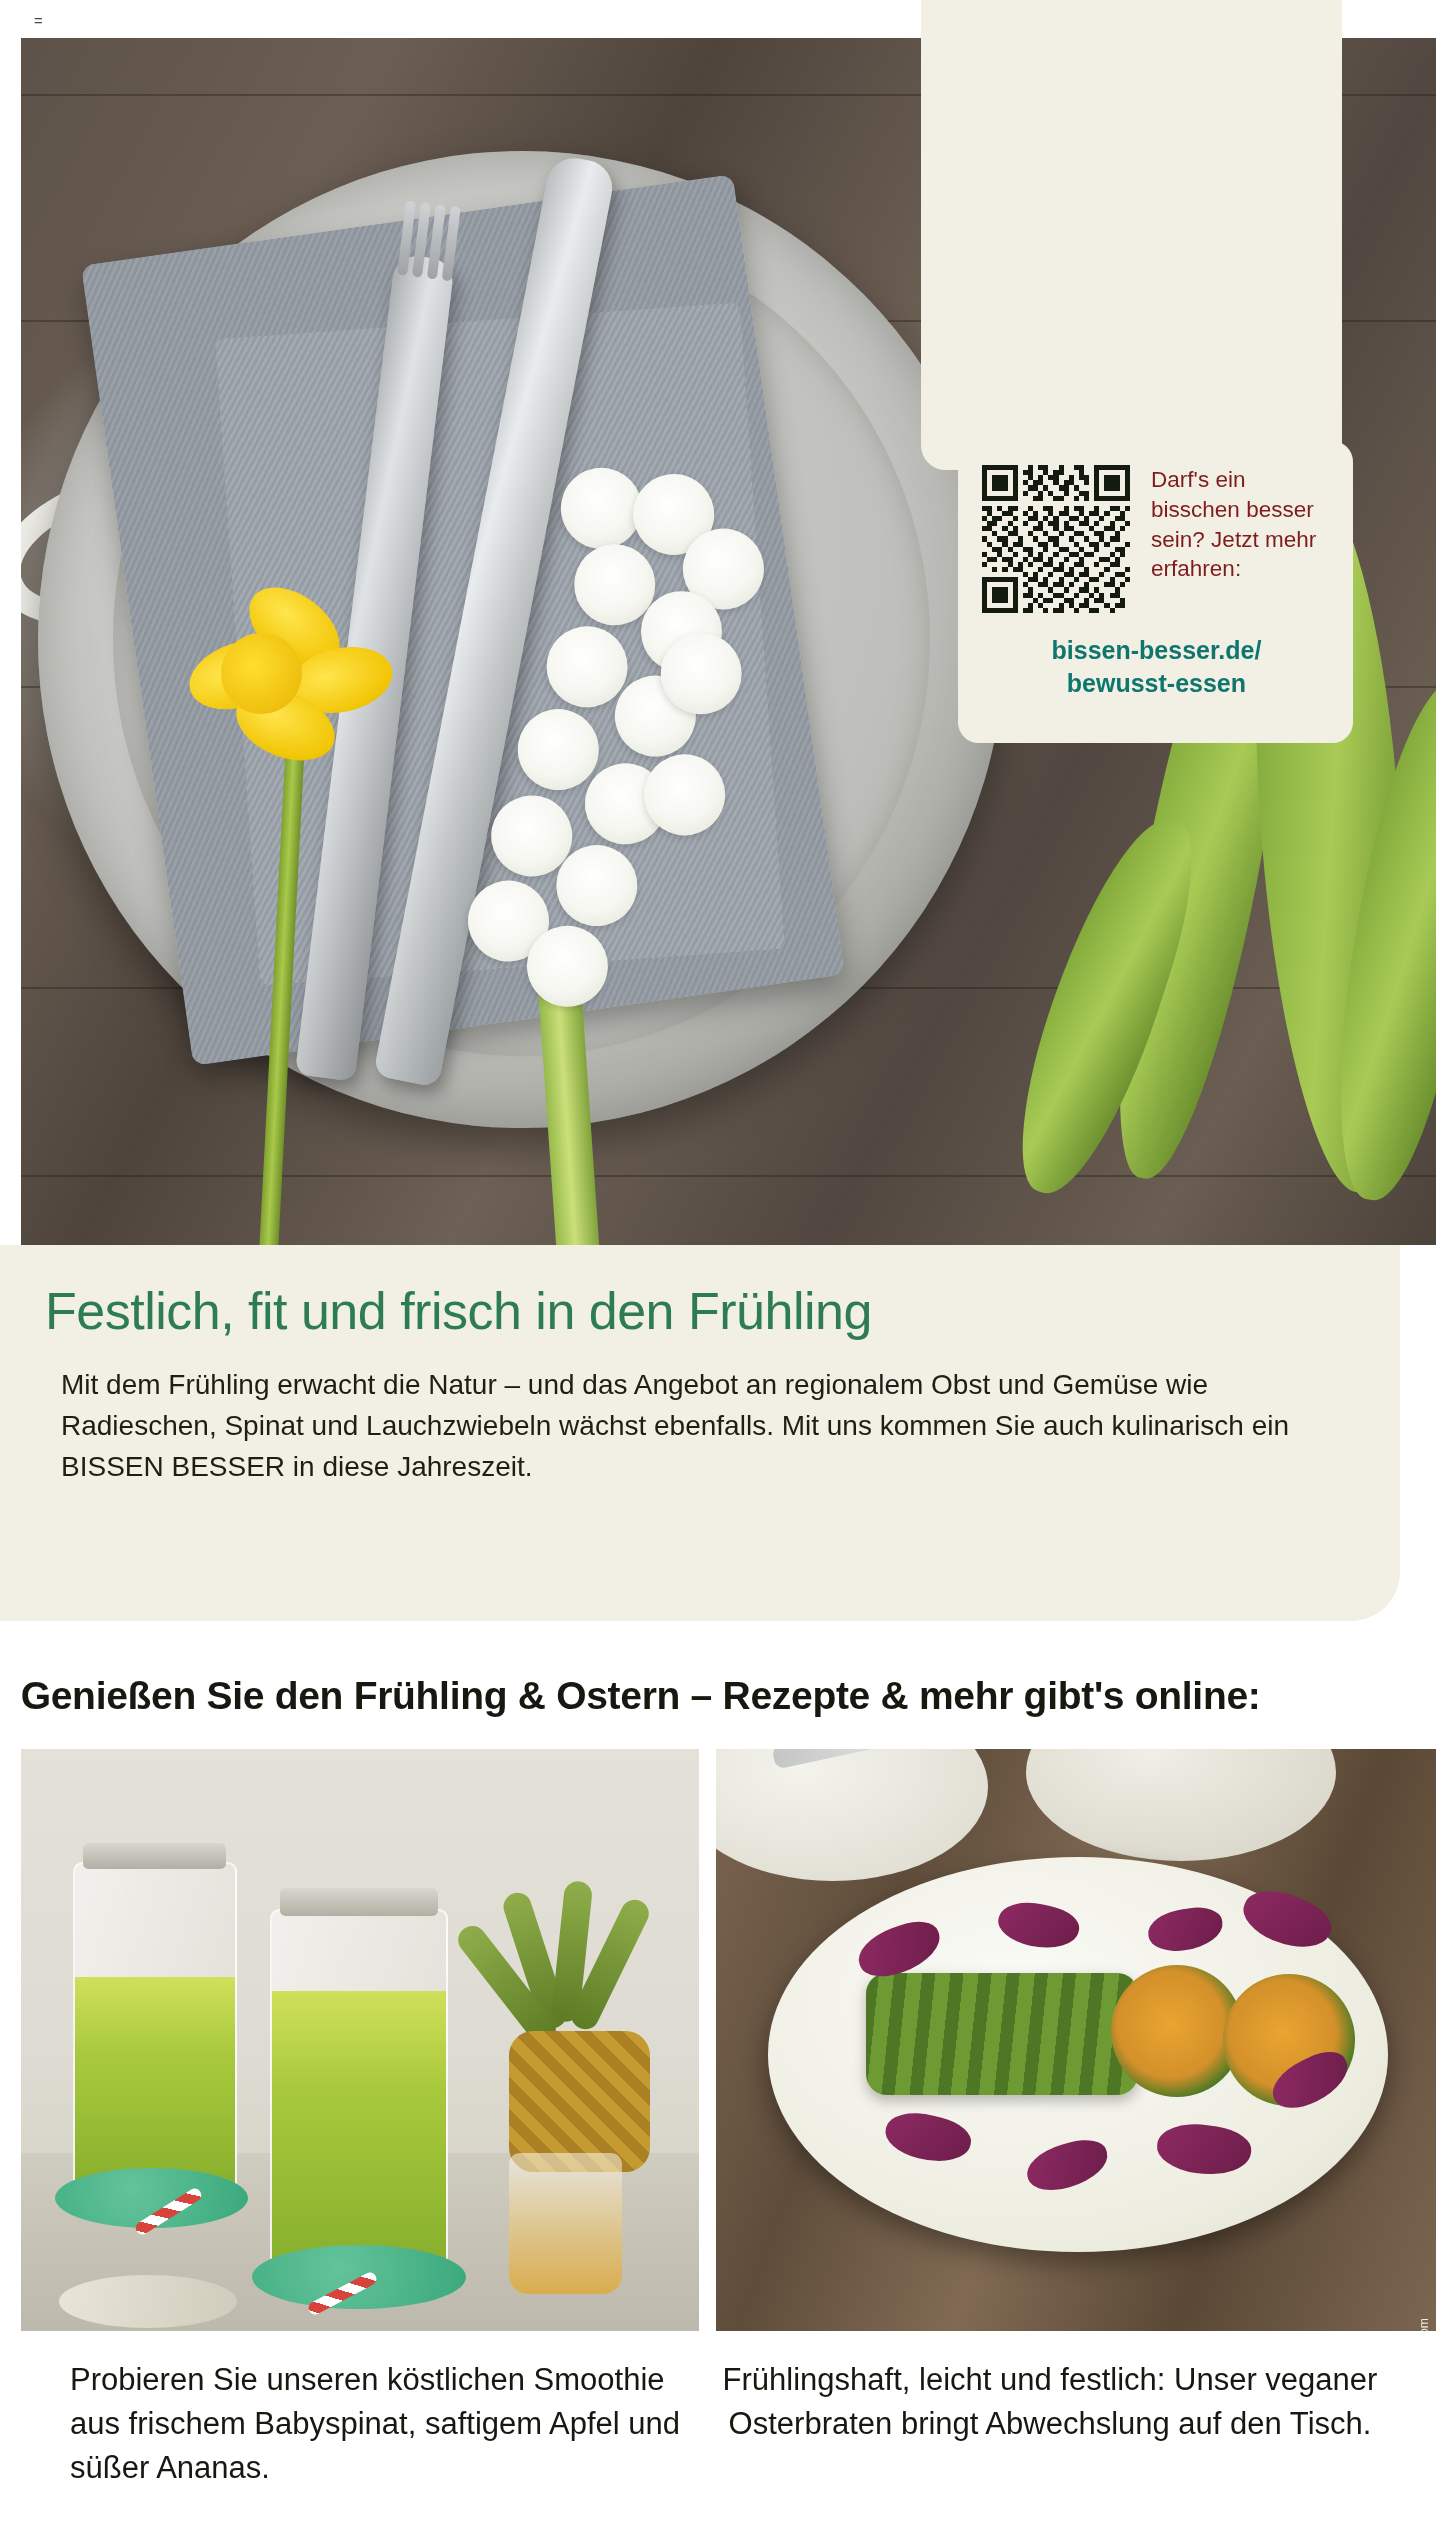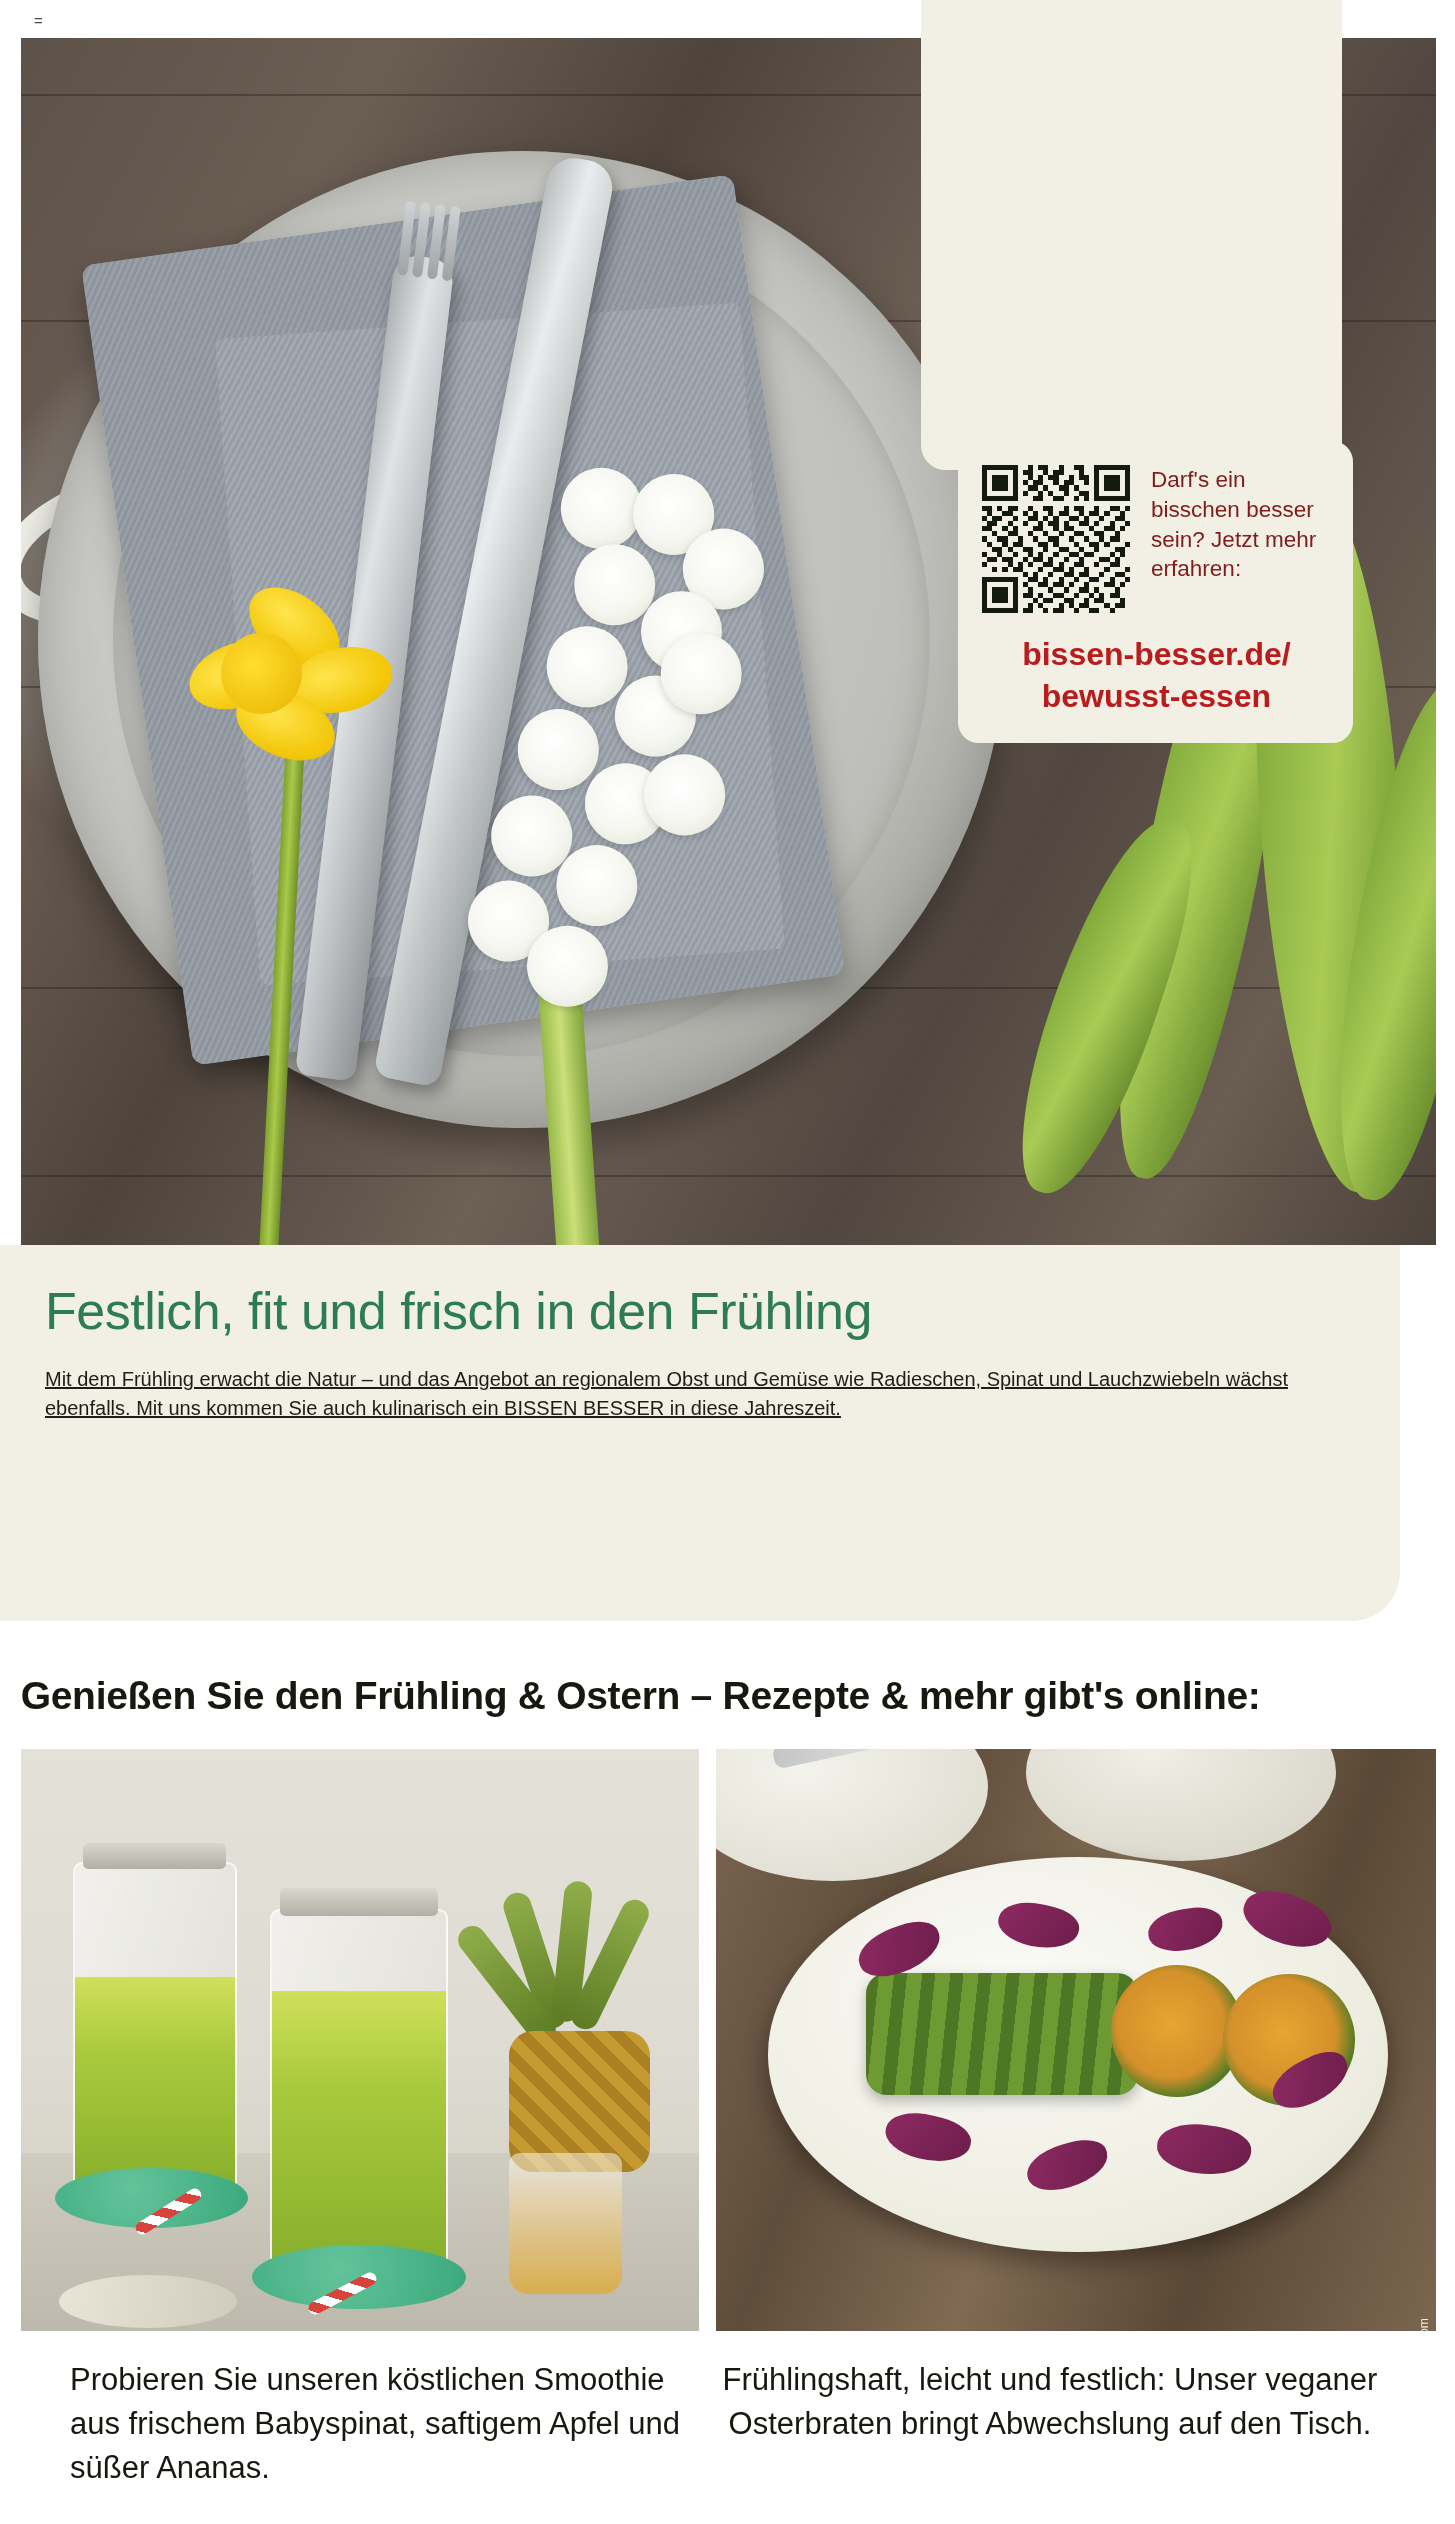--- a/index.html
+++ b/index.html
@@ -211,48 +211,47 @@
   }
   .qr-text {
     font-size: 22.5px;
     line-height: 1.32;
     color: #7f1d1d;
   }
   .qr-url {
     margin-top: 20.7px;
     text-align: center;
     font-weight: bold;
-    font-size: 32px;
+    font-size: 25px;
     line-height: 1.3;
-    color: #b91c1c;
+    color: #0f766e;
   }
 
   
   .intro {
     position: absolute;
     left: 0; top: 1245px;
     width: 1400px; height: 376px;
     background: #f2efe4;
     border-bottom-right-radius: 49px;
     padding: 36px 56px 0 45px;
   }
   .intro-title {
     color: #2e7d52;
     font-weight: normal;
     font-size: 52px;
     letter-spacing: -0.5px;
     margin: 0 0 24.4px 0;
   }
   .intro-body {
-    font-size: 20px;
+    font-size: 28px;
     line-height: 1.45;
     color: #1d1f16;
-    margin: 0;
+    margin: 16px;
     max-width: 1296px;
-    text-decoration: underline;
   }
 
   
   .subhead {
     position: absolute;
     left: 20.7px; top: 1674px;
     width: 1409px;
     font-weight: bold;
     font-size: 39px;
     color: #17180f;

